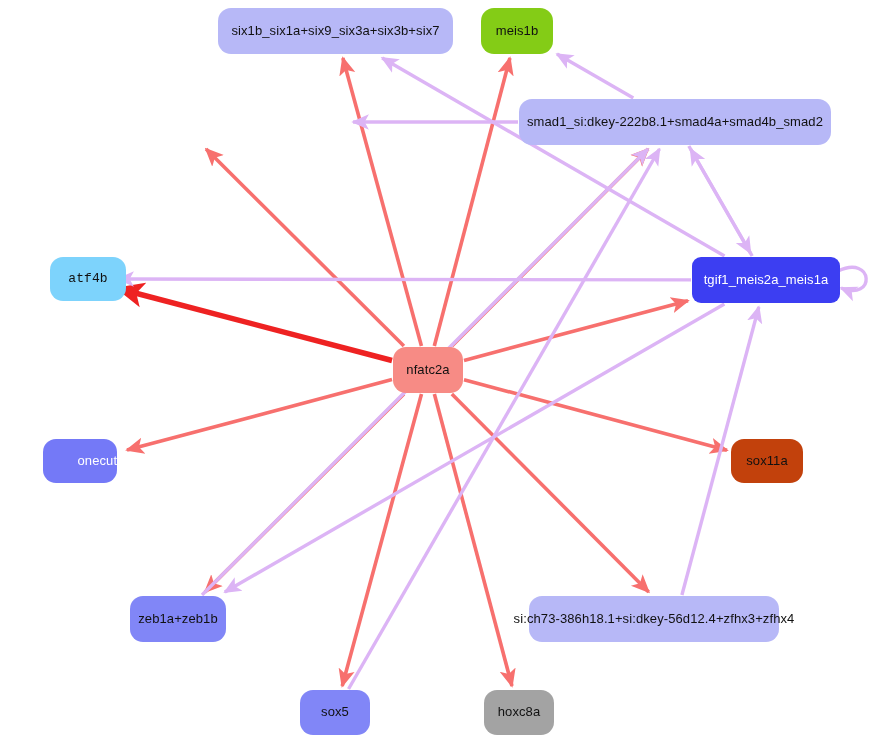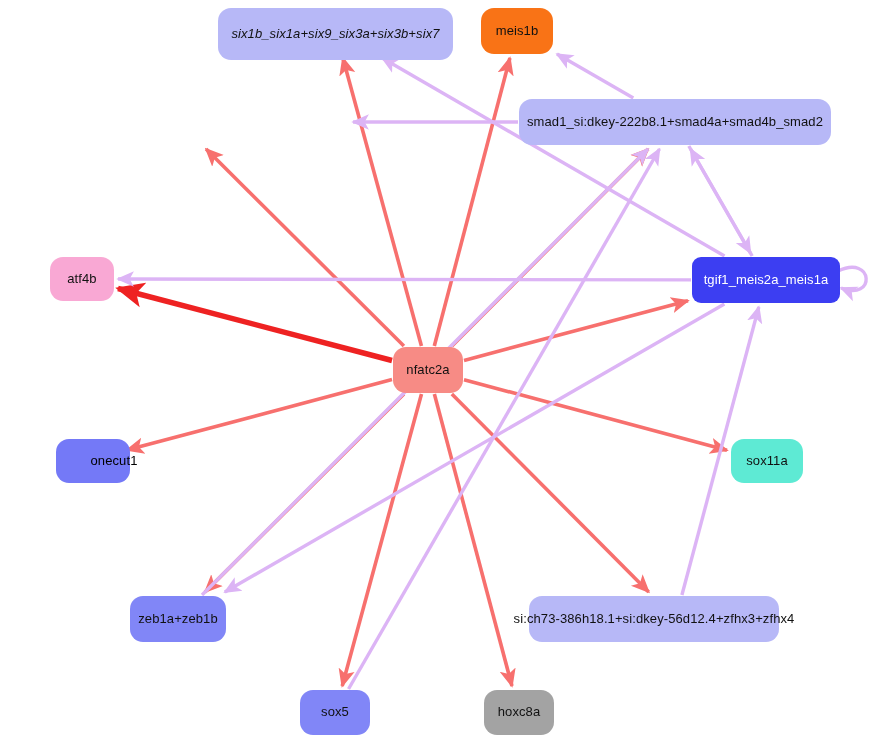--- a/index.html
+++ b/index.html
@@ -85,42 +85,42 @@
       <path d="M 724.3716814159292 304 L 224.83185840707964 592" fill="none" stroke="#dcb4f5" stroke-width="3.4" stroke-linecap="butt" marker-end="url(#ah2)"></path>
       <path d="M 838 271 C 874 254, 876 302, 841 288" fill="none" stroke="#dcb4f5" stroke-width="3.4" stroke-linecap="butt" marker-end="url(#ah2)"></path>
       <path d="M 518 122 L 353 122" fill="none" stroke="#dcb4f5" stroke-width="3.4" stroke-linecap="butt" marker-end="url(#ah2)"></path>
       <path d="M 633.3296703296703 98 L 557 54.037974683544306" fill="none" stroke="#dcb4f5" stroke-width="3.4" stroke-linecap="butt" marker-end="url(#ah2)"></path>
       <path d="M 688.8227848101266 146 L 750.4493670886076 253" fill="none" stroke="#dcb4f5" stroke-width="3.4" stroke-linecap="butt" marker-end="url(#ah2)"></path>
       <path d="M 681.9070796460177 595 L 758.79203539823 307" fill="none" stroke="#dcb4f5" stroke-width="3.4" stroke-linecap="butt" marker-end="url(#ah2)"></path>
       <path d="M 348.53090601185437 689 L 659.4538526672311 149" fill="none" stroke="#dcb4f5" stroke-width="3.4" stroke-linecap="butt" marker-end="url(#ah2)"></path>
       <path d="M 202 595 L 648 149" fill="none" stroke="#dcb4f5" stroke-width="3.4" stroke-linecap="butt" marker-end="url(#ah2)"></path>
     </svg>
   <div id="node-layer">
-      <div class="node" style="left: 218px; top: 8px; width: 235px; height: 52px; background: rgb(183, 184, 247); color: rgb(17, 17, 17); font-style: italic;">
+      <div class="node" style="left: 218px; top: 8px; width: 235px; height: 46px; background: rgb(183, 184, 247); color: rgb(17, 17, 17);">
         <span class="node-label">six1b_six1a+six9_six3a+six3b+six7</span>
       </div>
-      <div class="node" style="left: 481px; top: 8px; width: 72px; height: 46px; background: #f97316; color: rgb(17, 17, 17);">
+      <div class="node" style="left: 481px; top: 8px; width: 72px; height: 46px; background: #84cc16; color: rgb(17, 17, 17);">
         <span class="node-label">meis1b</span>
       </div>
       <div class="node" style="left: 519px; top: 99px; width: 312px; height: 46px; background: rgb(183, 184, 247); color: rgb(17, 17, 17);">
         <span class="node-label">smad1_si:dkey-222b8.1+smad4a+smad4b_smad2</span>
       </div>
-      <div class="node" style="left: 50px; top: 257px; width: 64px; height: 44px; background: #f9a8d4; color: rgb(17, 17, 17);">
+      <div class="node" style="left: 50px; top: 257px; width: 76px; height: 44px; background: #7dd3fc; color: rgb(17, 17, 17); font-family: Liberation Mono, monospace;">
         <span class="node-label">atf4b</span>
       </div>
       <div class="node" style="left: 692px; top: 257px; width: 148px; height: 46px; background: rgb(60, 62, 242); color: rgb(255, 255, 255); border-radius: 9px;">
         <span class="node-label">tgif1_meis2a_meis1a</span>
       </div>
       <div class="node" style="left: 393px; top: 347px; width: 70px; height: 46px; background: rgb(247, 139, 133); color: rgb(17, 17, 17);">
         <span class="node-label">nfatc2a</span>
       </div>
-      <div class="node" style="left: 56px; top: 439px; width: 74px; height: 44px; background: rgb(116, 121, 247); color: #000000; padding-left: 42px;">
+      <div class="node" style="left: 43px; top: 439px; width: 74px; height: 44px; background: rgb(116, 121, 247); color: #ffffff; padding-left: 42px;">
         <span class="node-label">onecut1</span>
       </div>
-      <div class="node" style="left: 731px; top: 439px; width: 72px; height: 44px; background: #5eead4; color: rgb(17, 17, 17);">
+      <div class="node" style="left: 731px; top: 439px; width: 72px; height: 44px; background: #c2410c; color: rgb(17, 17, 17);">
         <span class="node-label">sox11a</span>
       </div>
       <div class="node" style="left: 130px; top: 596px; width: 96px; height: 46px; background: rgb(129, 134, 247); color: rgb(17, 17, 17);">
         <span class="node-label">zeb1a+zeb1b</span>
       </div>
       <div class="node" style="left: 529px; top: 596px; width: 250px; height: 46px; background: rgb(183, 184, 247); color: rgb(17, 17, 17);">
         <span class="node-label">si:ch73-386h18.1+si:dkey-56d12.4+zfhx3+zfhx4</span>
       </div>
       <div class="node" style="left: 300px; top: 690px; width: 70px; height: 45px; background: rgb(129, 134, 247); color: rgb(17, 17, 17);">
         <span class="node-label">sox5</span>

